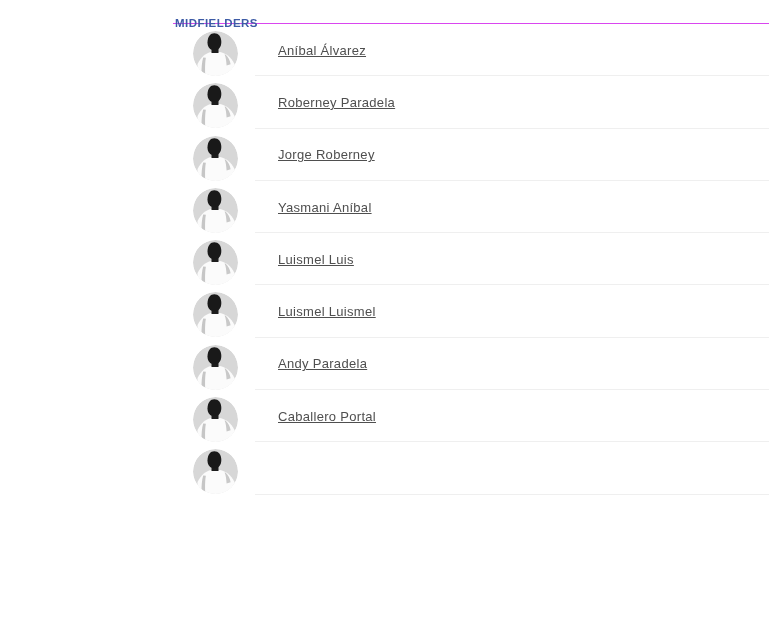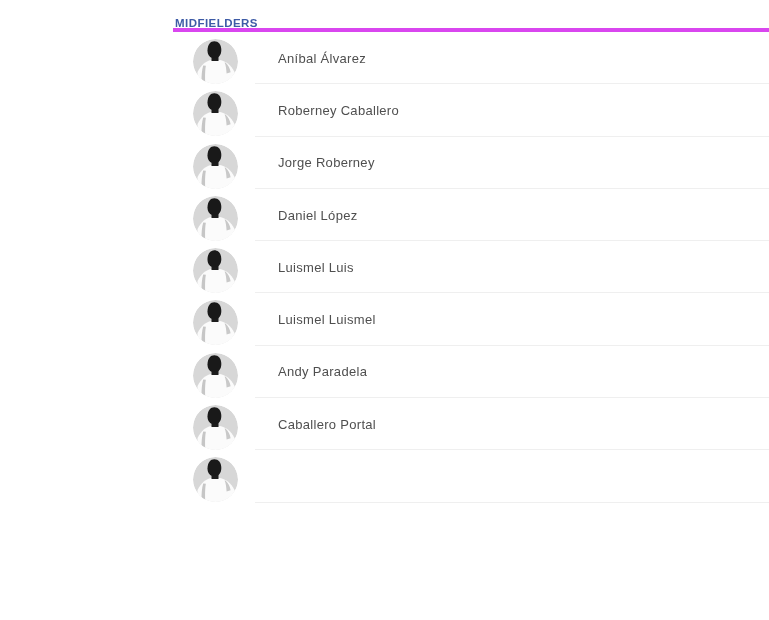--- a/index.html
+++ b/index.html
@@ -12,23 +12,23 @@
     background: #ffffff;
     font-family: "Liberation Sans", sans-serif;
   }
   .content {
     position: absolute;
     left: 173px;
     top: 0;
     width: 596px;
   }
   .section-header {
-    height: 32px;
+    height: 24px;
     padding: 13px 0 10px 2px;
-    border-bottom: 4px solid #d946ef;
+    border-bottom: 1px solid #d946ef;
   }
   .section-title {
     font-size: 11.5px;
     font-weight: bold;
     letter-spacing: 0.45px;
     color: #3d5ba6;
   }
   .player-list {
     list-style: none;
   }
@@ -58,20 +58,21 @@
     display: block;
   }
   .avatar svg { display: block; width: 45px; height: 45px; }
   .player-name {
     margin-left: 40px;
     align-self: center;
     font-size: 13px;
     letter-spacing: 0.3px;
     color: #4f4f4f;
     white-space: nowrap;
+    text-decoration: underline;
   }
 </style>
 </head>
 <body>
 
 <svg width="0" height="0" style="position:absolute">
   <defs>
     <g id="player-avatar-art">
       <clipPath id="avclip">
           <circle cx="22.5" cy="22.5" r="22.5"></circle>
@@ -111,40 +112,40 @@
         <span class="player-name">Aníbal Álvarez</span>
       </li>
 
 
       <li class="player-row">
         <span class="avatar">
             <svg viewBox="0 0 45 45">
               <use href="#player-avatar-art"></use>
             </svg>
           </span>
-        <span class="player-name">Roberney Caballero</span>
+        <span class="player-name">Roberney Paradela</span>
       </li>
 
 
       <li class="player-row">
         <span class="avatar">
             <svg viewBox="0 0 45 45">
               <use href="#player-avatar-art"></use>
             </svg>
           </span>
         <span class="player-name">Jorge Roberney</span>
       </li>
 
       <li class="player-row">
         <span class="avatar">
             <svg viewBox="0 0 45 45">
               <use href="#player-avatar-art"></use>
             </svg>
           </span>
-        <span class="player-name">Daniel López</span>
+        <span class="player-name">Yasmani Aníbal</span>
       </li>
 
       <li class="player-row">
         <span class="avatar">
             <svg viewBox="0 0 45 45">
               <use href="#player-avatar-art"></use>
             </svg>
           </span>
         <span class="player-name">Luismel Luis</span>
       </li>

